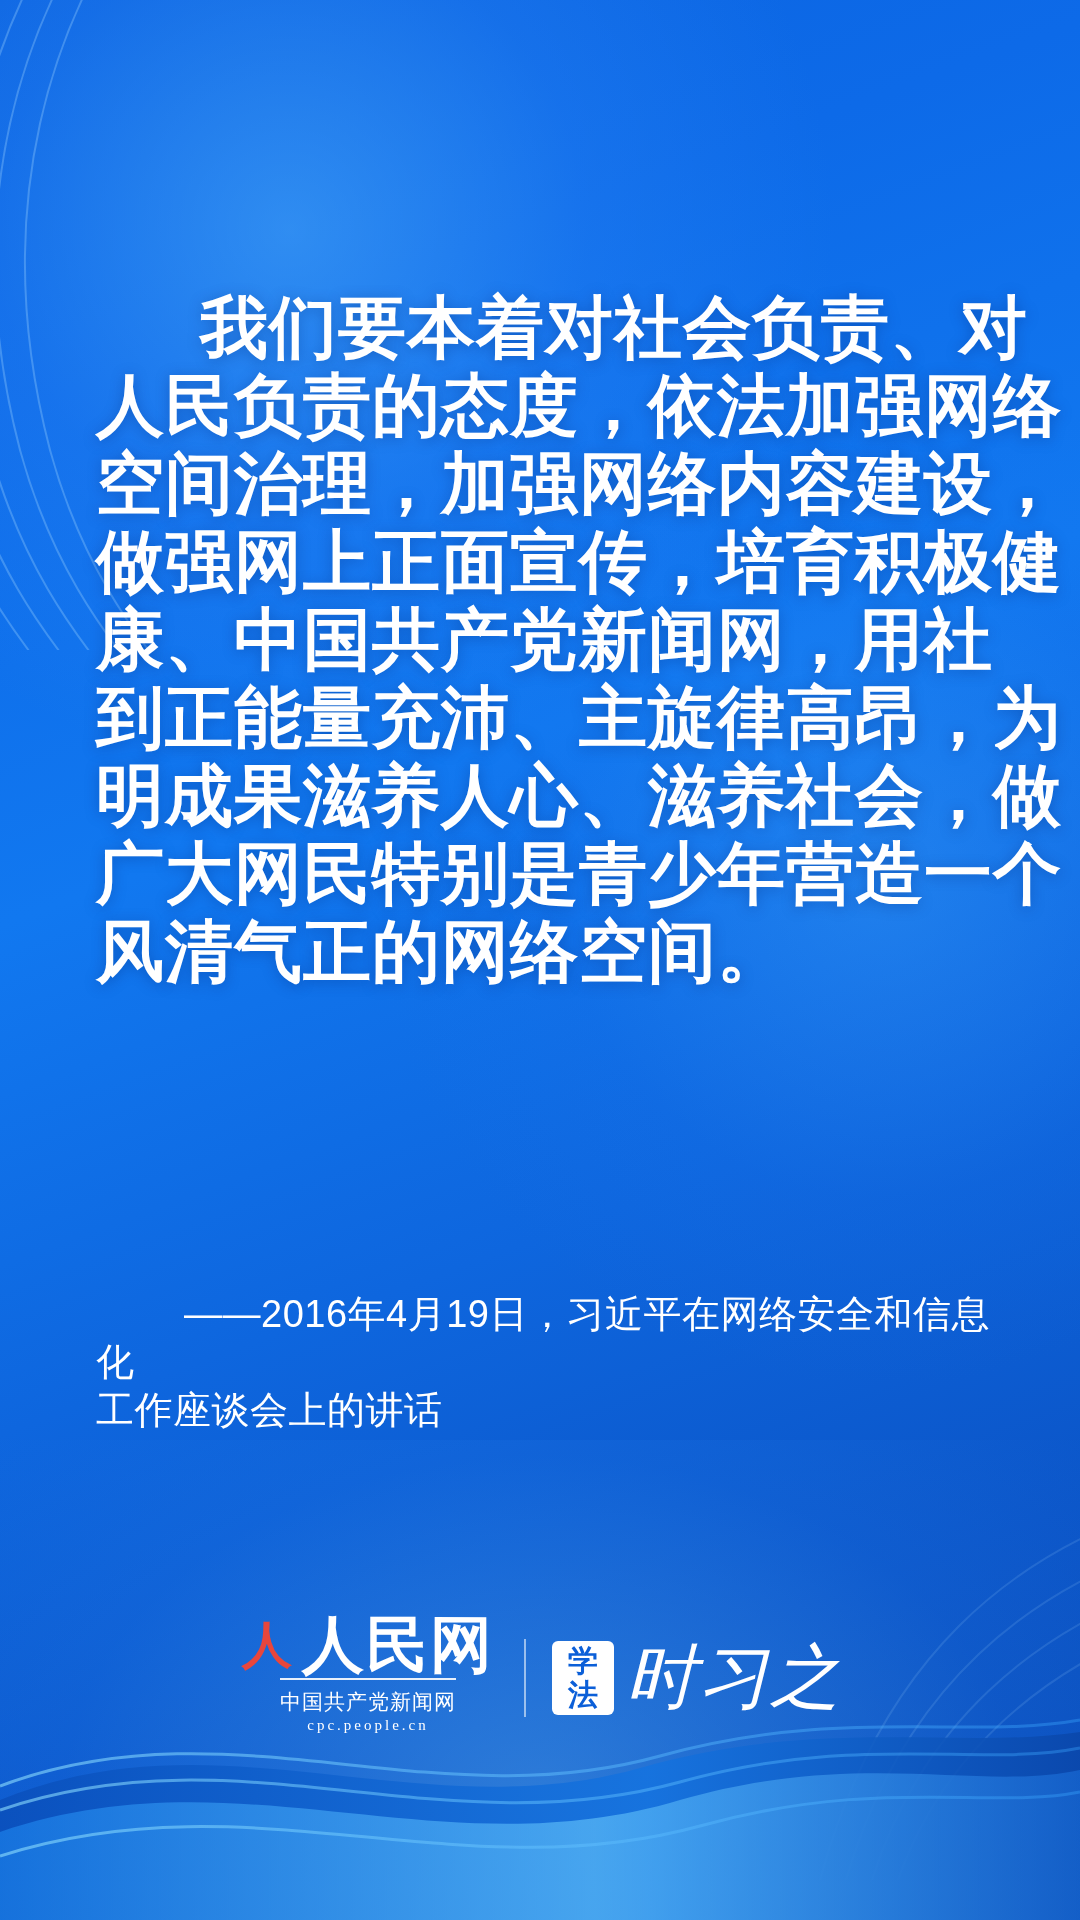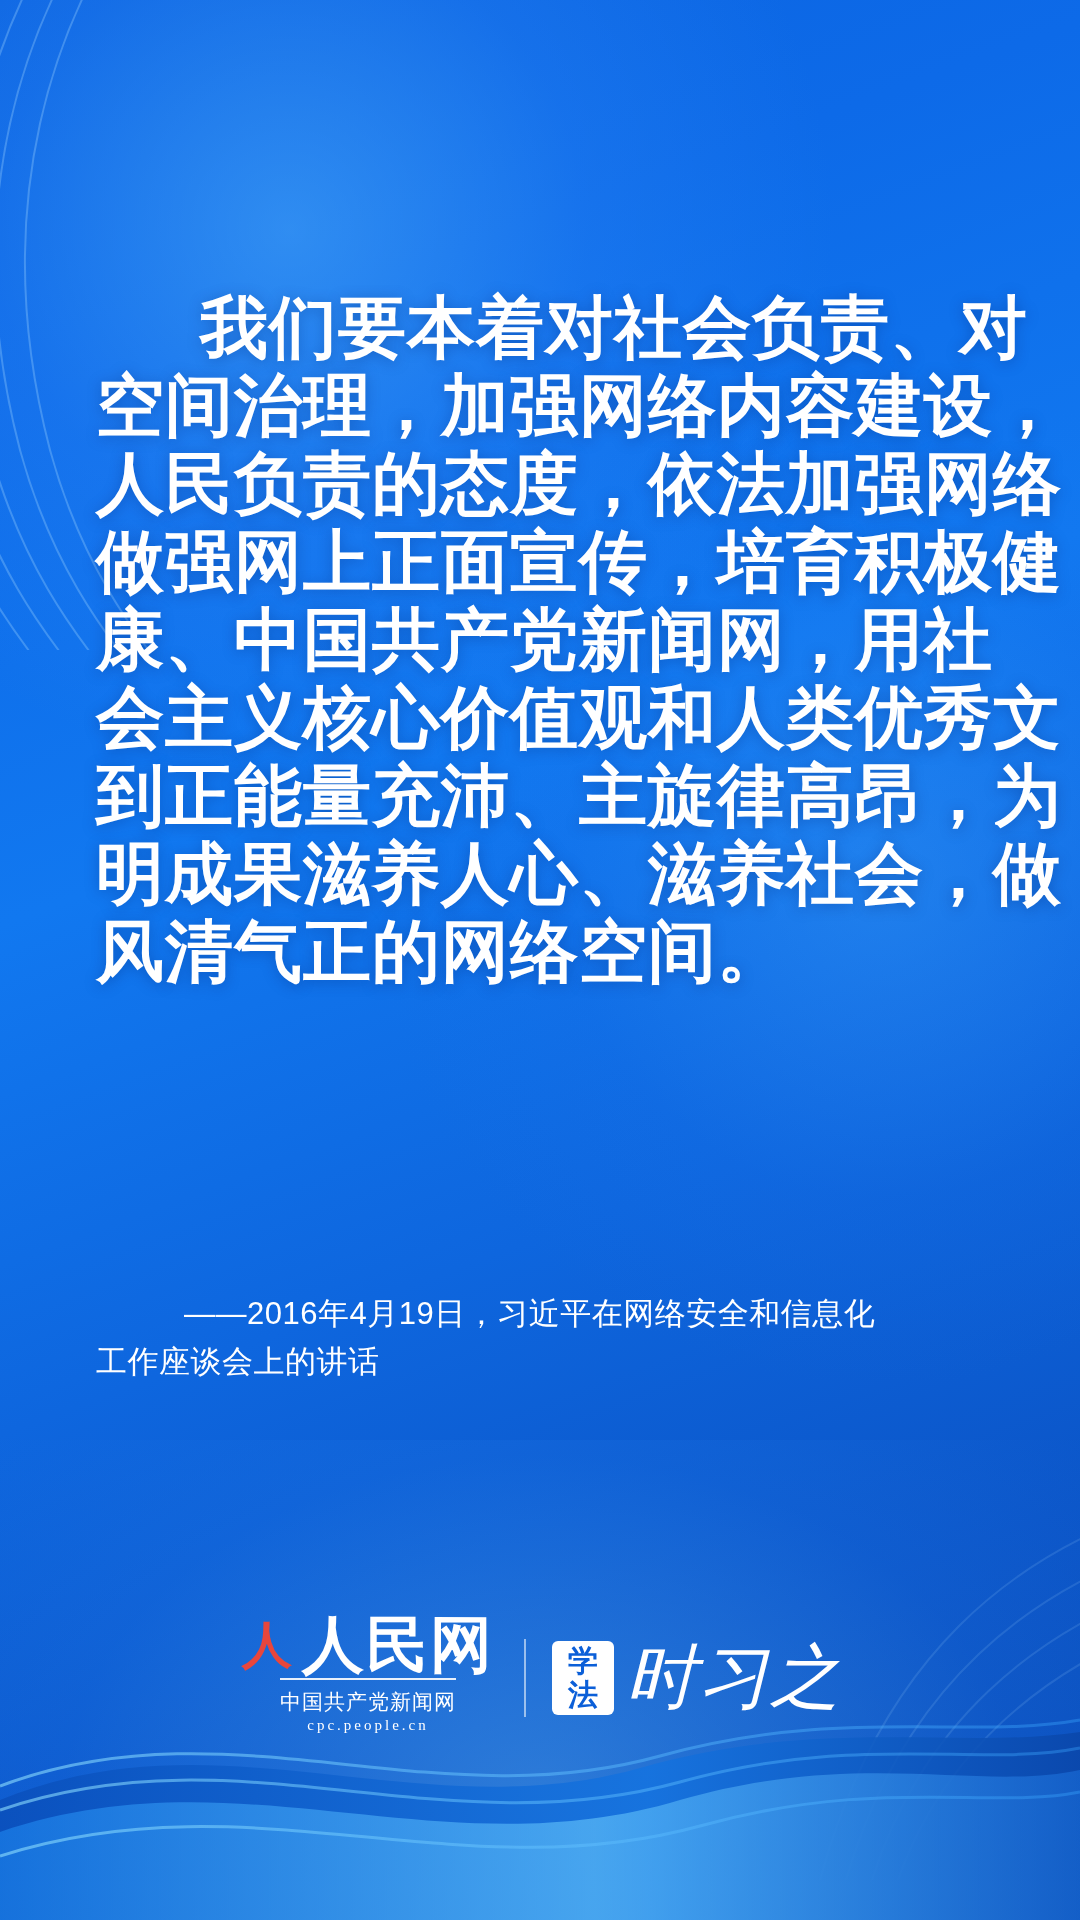--- a/index.html
+++ b/index.html
@@ -78,21 +78,21 @@
   }
   .quote-line.indent {
     text-indent: 104px;
   }
   .attribution {
     position: absolute;
     left: 96px;
     top: 1290px;
     width: 900px;
     color: #ffffff;
-    font-size: 31px;
+    font-size: 38px;
     line-height: 48px;
     font-weight: 400;
     letter-spacing: 0.5px;
   }
   .attr-first {
     display: block;
     text-indent: 88px;
   }
 
   
@@ -235,27 +235,27 @@
     <path d="M0,332 C 240,250 440,372 680,300 C 860,248 980,292 1080,270 L1080,420 L0,420 Z" fill="url(#w1)"></path>
     <g stroke="url(#w3)" stroke-width="3" fill="none" opacity="0.75">
       <path d="M0,286 C 230,200 430,320 660,256 C 840,206 970,240 1080,220"></path>
       <path d="M0,310 C 240,228 440,348 680,282 C 860,232 980,268 1080,248"></path>
       <path d="M0,356 C 250,276 460,392 700,326 C 880,276 990,310 1080,292"></path>
     </g>
   </svg>
 
   <div class="quote-block">
     <div class="quote-line indent">我们要本着对社会负责、对</div>
+    <div class="quote-line">人民负责的态度，依法加强网络</div>
     <div class="quote-line">空间治理，加强网络内容建设，</div>
-    <div class="quote-line">人民负责的态度，依法加强网络</div>
     <div class="quote-line">做强网上正面宣传，培育积极健</div>
     <div class="quote-line">康、中国共产党新闻网，用社</div>
-    <div class="quote-line">会主义核心价值观和人类优秀文</div>
     <div class="quote-line">到正能量充沛、主旋律高昂，为</div>
     <div class="quote-line">明成果滋养人心、滋养社会，做</div>
+    <div class="quote-line">广大网民特别是青少年营造一个</div>
     <div class="quote-line">风清气正的网络空间。</div>
   </div>
 
   <div class="attribution">
     <span class="attr-first">——2016年4月19日，习近平在网络安全和信息化</span>
     <span>工作座谈会上的讲话</span>
   </div>
 
   <div class="logo-row">
 

